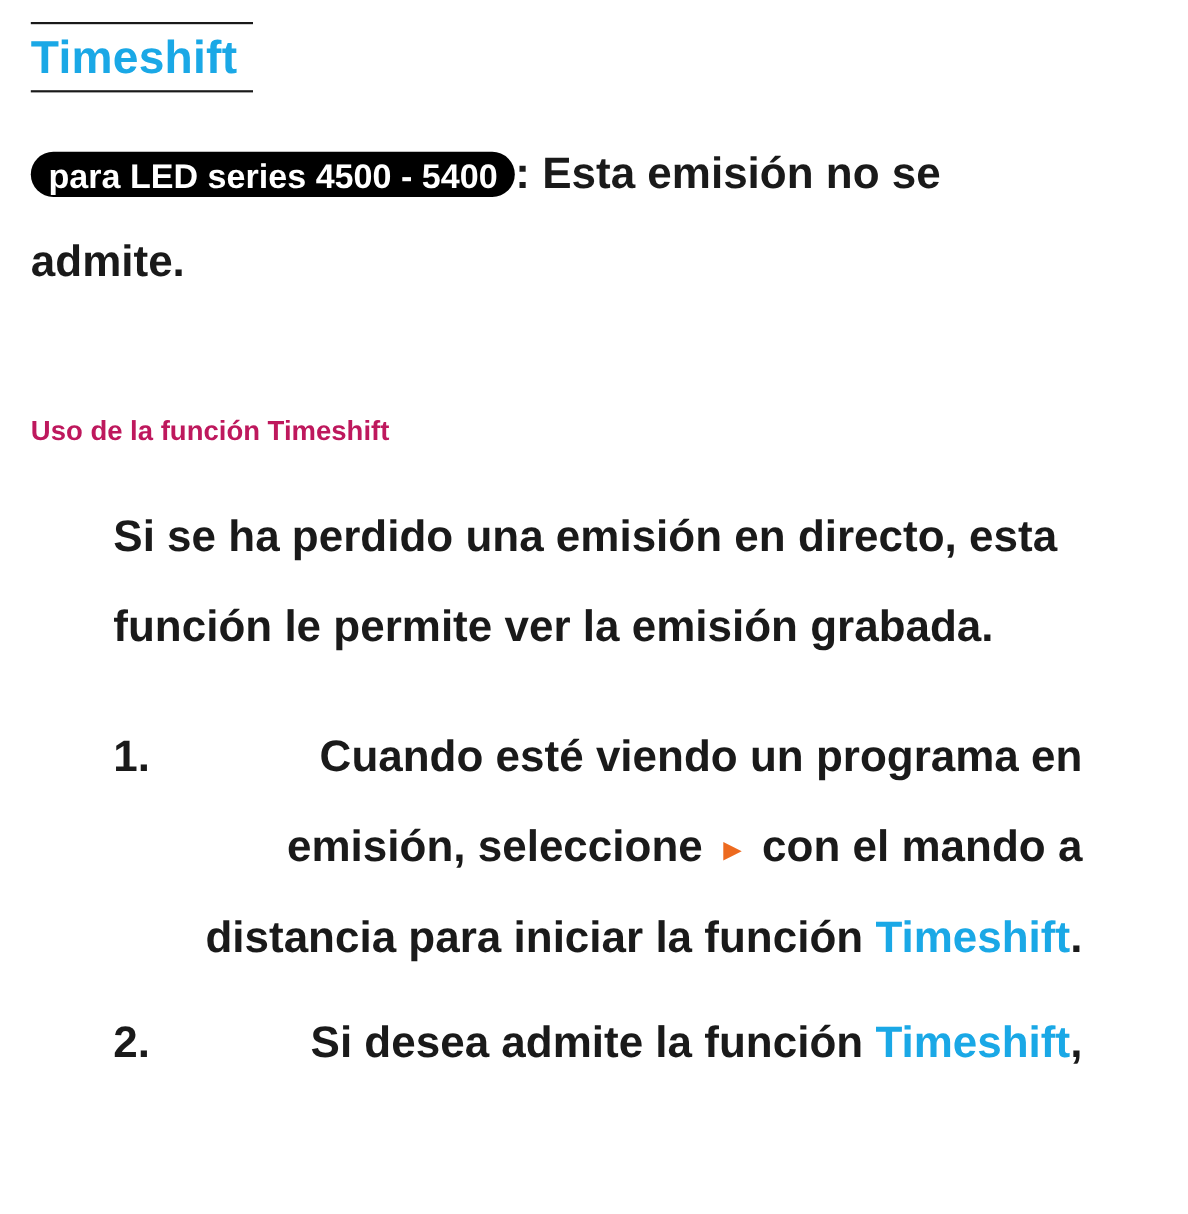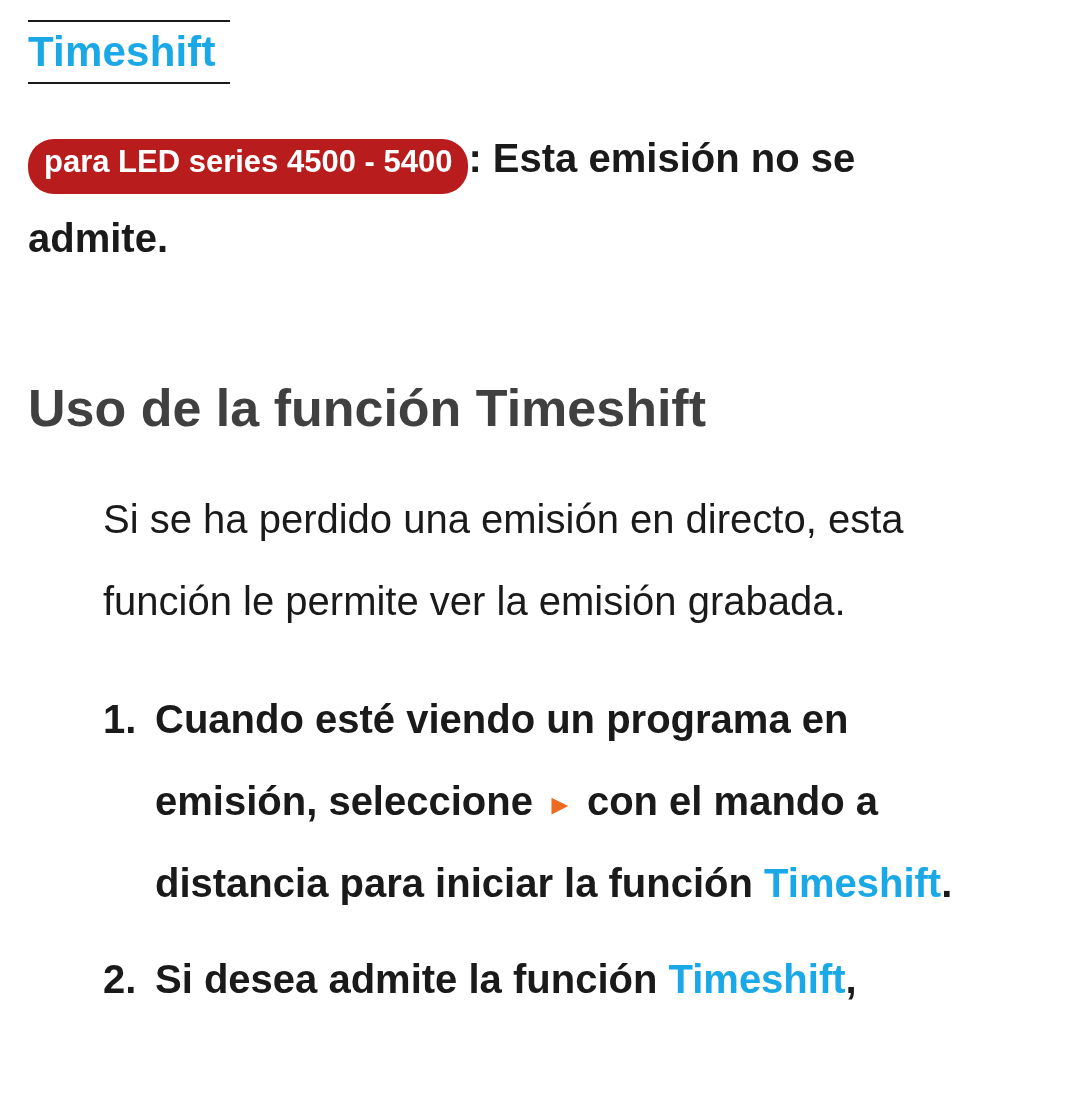--- a/index.html
+++ b/index.html
@@ -24,53 +24,54 @@
     margin-bottom: 34px;
   }
   .title {
     font-size: 42px;
     font-weight: 700;
     color: #1aa8e6;
     letter-spacing: 0.2px;
   }
   .pill {
     display: inline-block;
-    background: #b91c1c;
+    background: #000000;
     color: #ffffff;
     font-weight: 700;
     font-size: 31px;
-    padding: 4px 16px 14px 16px;
+    padding: 4px 16px 0 16px;
     border-radius: 26px;
     vertical-align: baseline;
     line-height: 1.2;
   }
   .note-line {
     font-size: 40px;
     font-weight: 600;
     line-height: 2.0;
     color: #1a1a1a;
     margin-bottom: 100px;
   }
   .subhead {
-    font-size: 52px;
+    font-size: 25px;
     font-weight: 700;
-    color: #404040;
+    color: #be185d;
     margin-bottom: 40px;
   }
   .intro {
     font-size: 40px;
-    font-weight: 400;
+    font-weight: 700;
     line-height: 2.05;
     color: #1a1a1a;
     padding-left: 75px;
     margin-bottom: 36px;
   }
   .list {
     counter-reset: item;
     padding-left: 75px;
+    text-align: right;
   }
   .list-item {
     position: relative;
     font-size: 40px;
     font-weight: 600;
     line-height: 2.05;
     color: #1a1a1a;
     padding-left: 52px;
     margin-bottom: 14px;
   }

